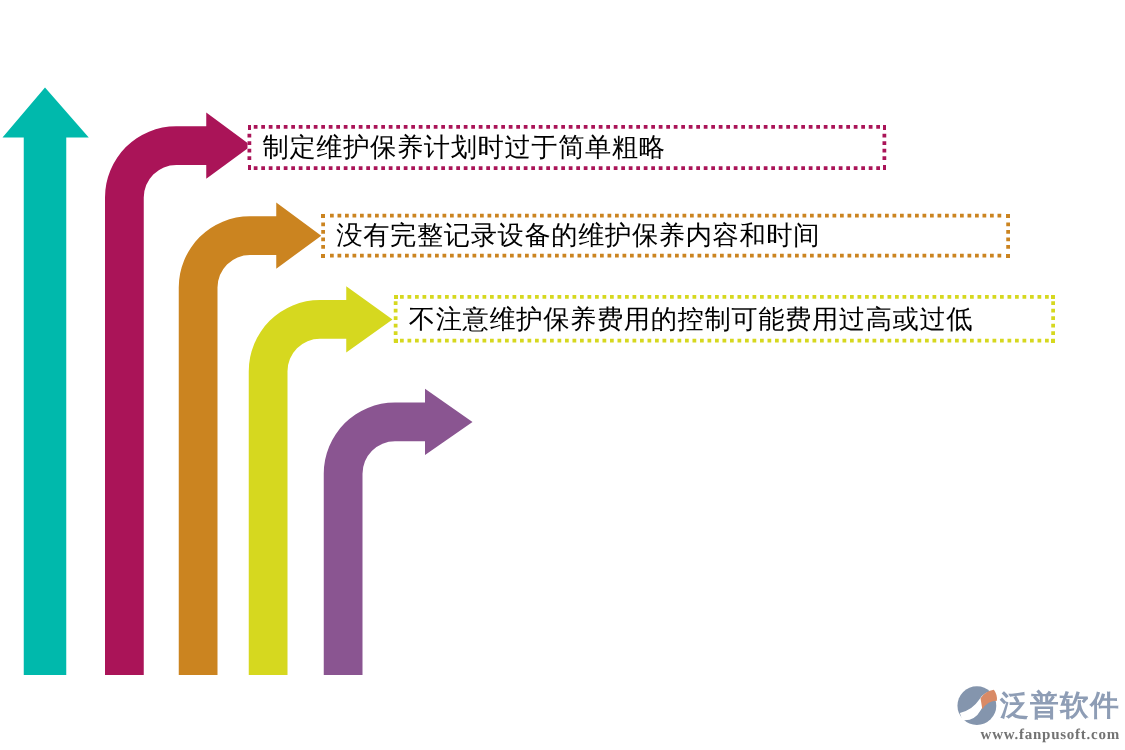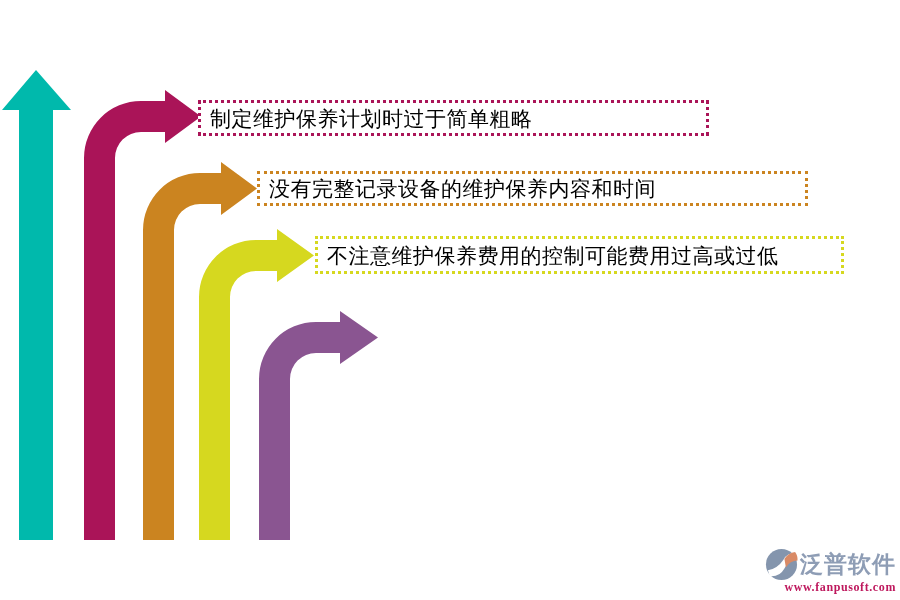--- a/index.html
+++ b/index.html
@@ -61,16 +61,16 @@
 
   <div class="watermark">
     <div class="wm-top">
       <svg width="33" height="33" viewBox="0 0 34 34">
         <circle cx="17" cy="17" r="16" fill="#8495ad"></circle>
         <path d="M3 23 Q13 21 19 12 Q23 5 32 5 L33 11 Q25 12 20 21 Q15 30 5 29 Z" fill="#ffffff"></path>
         <path d="M20 11 Q24 5 31 4 Q34 8 33.5 13 Q26 13 21.5 20 Z" fill="#d98a66"></path>
       </svg>
       <span class="wm-brand" style="color: rgb(142, 157, 181);">泛普软件</span>
     </div>
-    <span class="wm-url" style="color: #be185d; text-align: center;">www.fanpusoft.com</span>
+    <span class="wm-url" style="color: #737373; text-align: center;">www.fanpusoft.com</span>
   </div>
 
 </div>
 
 </body></html>

